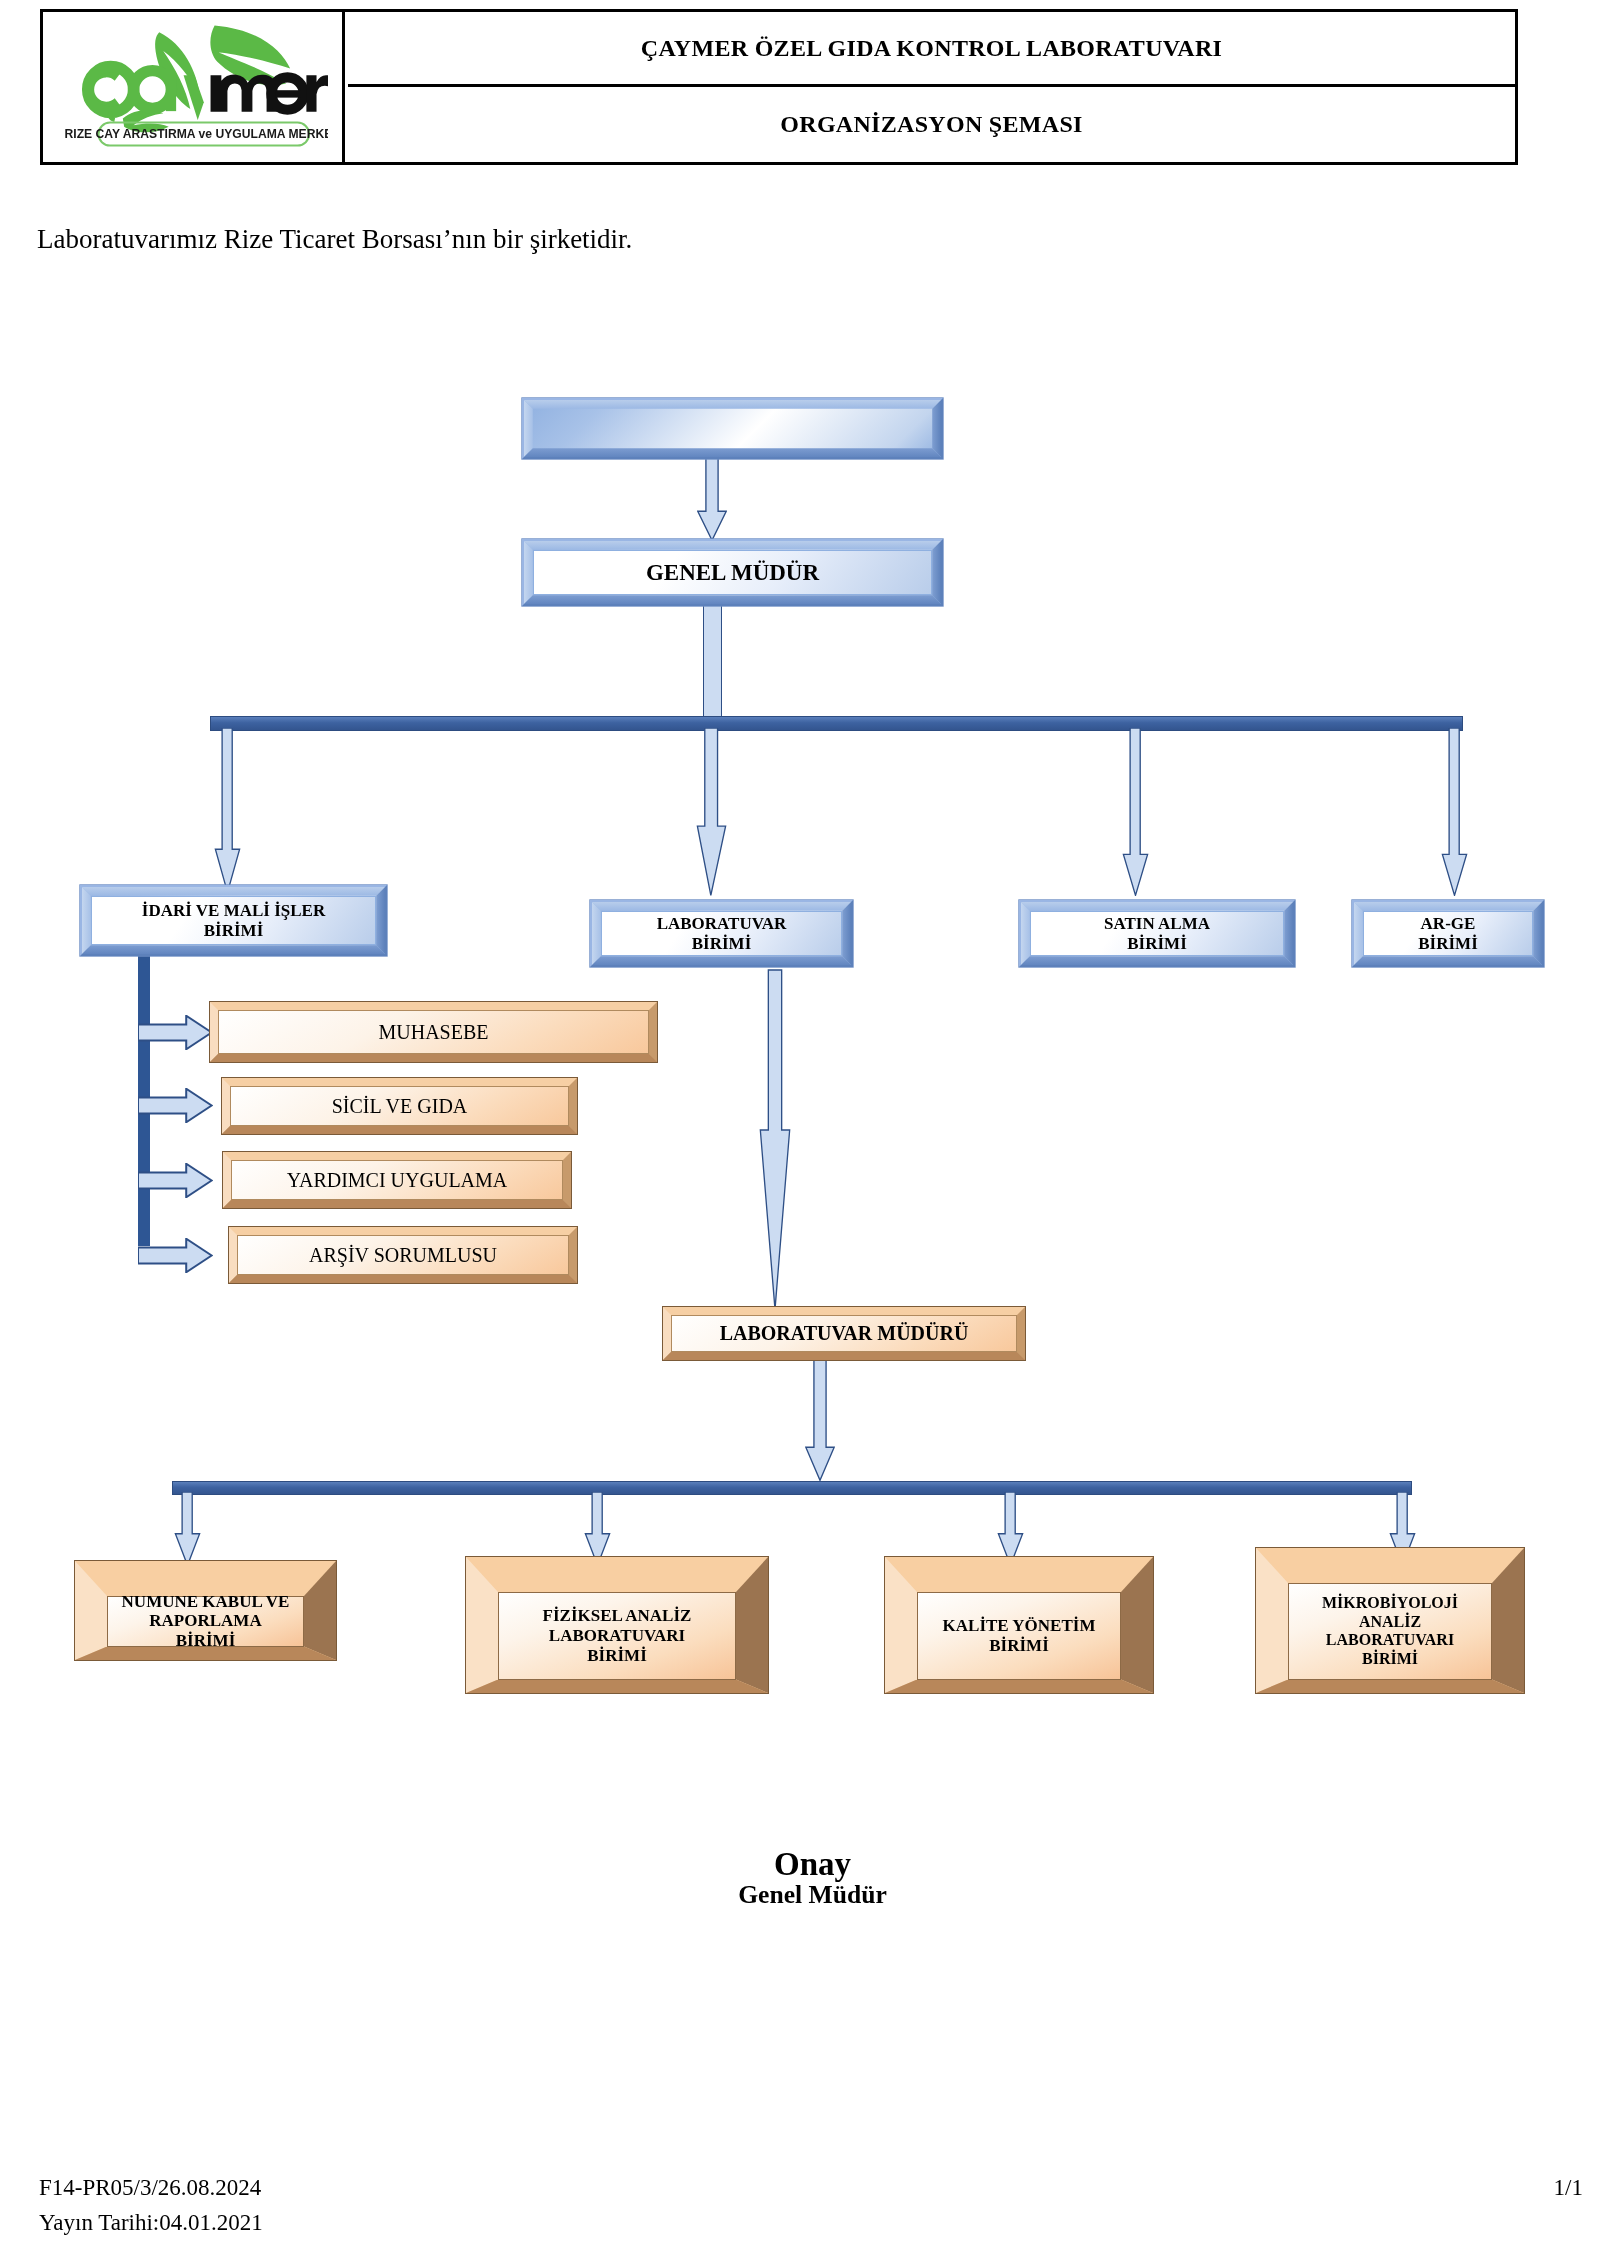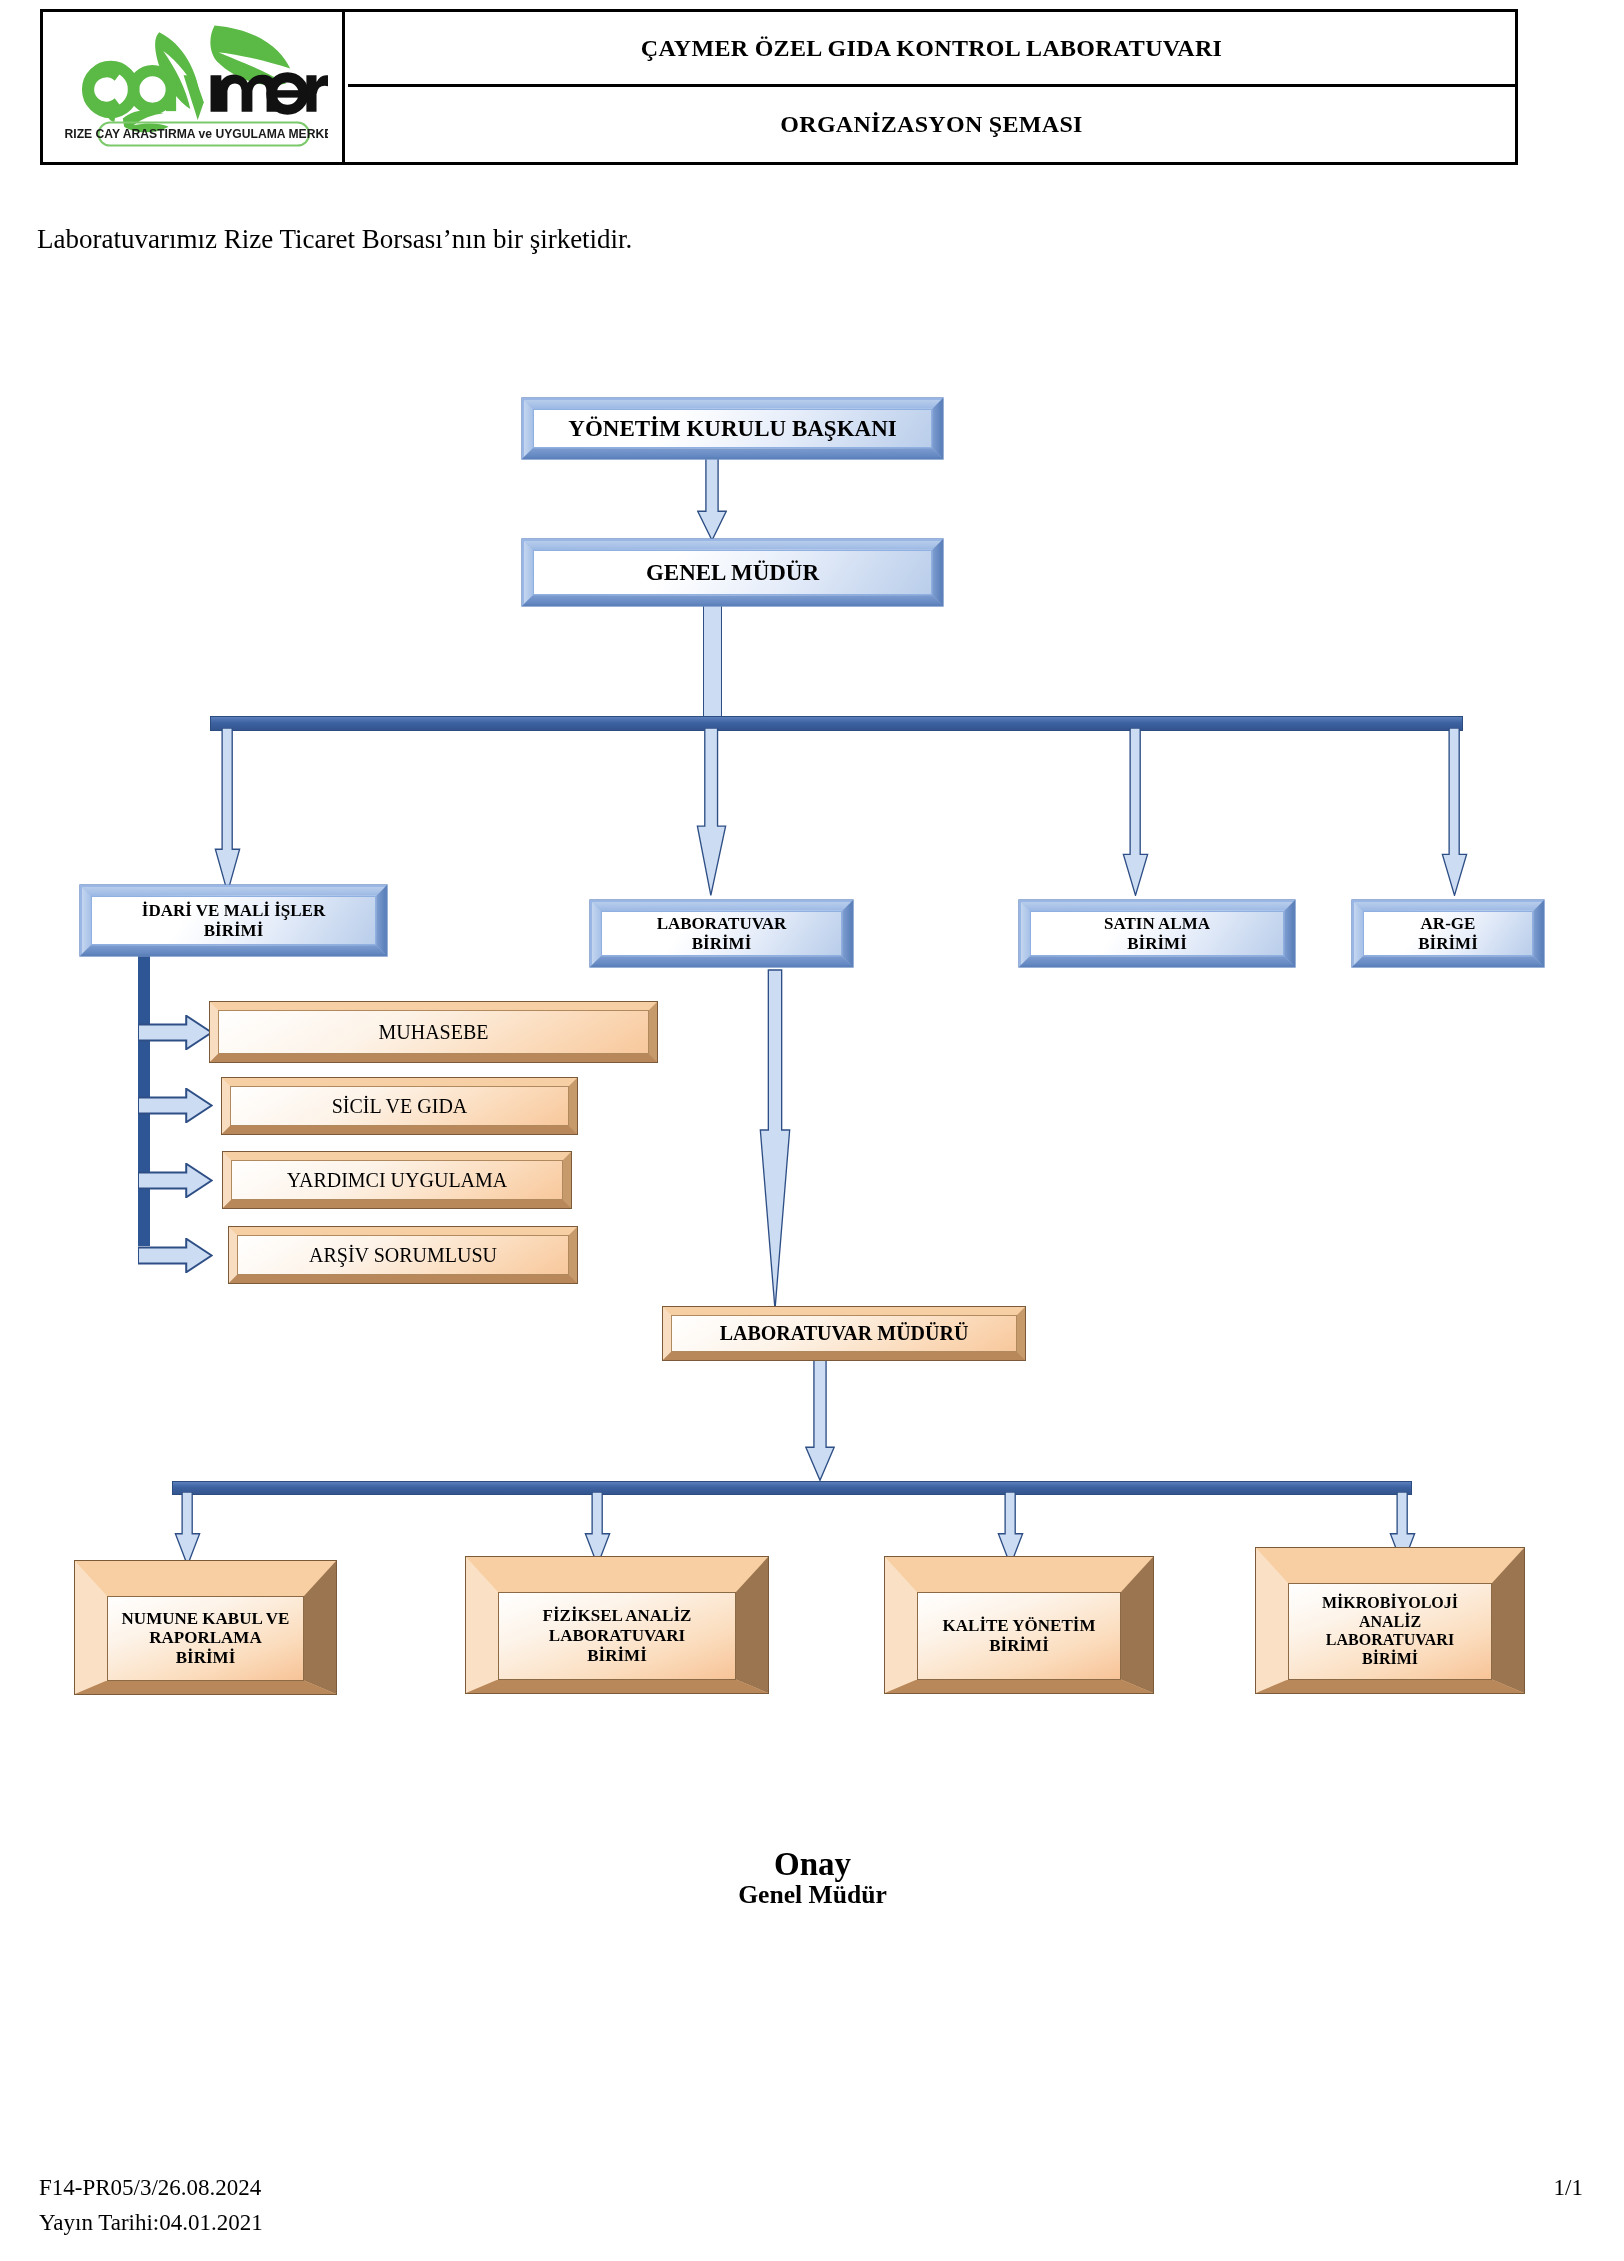--- a/index.html
+++ b/index.html
@@ -284,23 +284,20 @@
   <svg width="27" height="74" viewBox="0 0 40 110">
     <polygon points="12,0 27,0 27,62 38,62 20,109 2,62 12,62" fill="#ccdcf2" stroke="#2e4f86" stroke-width="2"></polygon>
   </svg>
 </div>
 
 <div class="bluebox" style="left:522px;top:398px;width:421px;height:61px;">
   <span class="bevel-tl"></span>
   <span class="bevel-l"></span>
   <span class="bevel-r"></span>
   <span class="bevel-b"></span>
-  <div class="inner">
-    <span class="label" style="font-size:23px;">YÖNETİM KURULU BAŞKANI</span>
-  </div>
 </div>
 
 <div class="bluebox" style="left:522px;top:539px;width:421px;height:67px;">
   <span class="bevel-tl"></span>
   <span class="bevel-l"></span>
   <span class="bevel-r"></span>
   <span class="bevel-b"></span>
   <div class="inner">
     <span class="label" style="font-size:23px;">GENEL MÜDÜR</span>
   </div>
@@ -401,21 +398,21 @@
 <div class="tanbox" style="left:662px;top:1306px;width:364px;height:55px;">
   <span class="t-top"></span>
   <span class="t-left"></span>
   <span class="t-right"></span>
   <span class="t-bottom"></span>
   <div class="inner">
     <span class="label" style="font-size:20px;">LABORATUVAR MÜDÜRÜ</span>
   </div>
 </div>
 
-<div class="tanbox tall" style="left:74px;top:1560px;width:263px;height:135px;">
+<div class="tanbox tall" style="left:74px;top:1560px;width:263px;height:101px;">
   <span class="t-top"></span>
   <span class="t-left"></span>
   <span class="t-right"></span>
   <span class="t-bottom"></span>
   <div class="inner">
     <span class="label" style="font-size:17px;">
       <span>NUMUNE KABUL VE</span><br>
       <span>RAPORLAMA</span><br>
       <span>BİRİMİ</span>
     </span>

